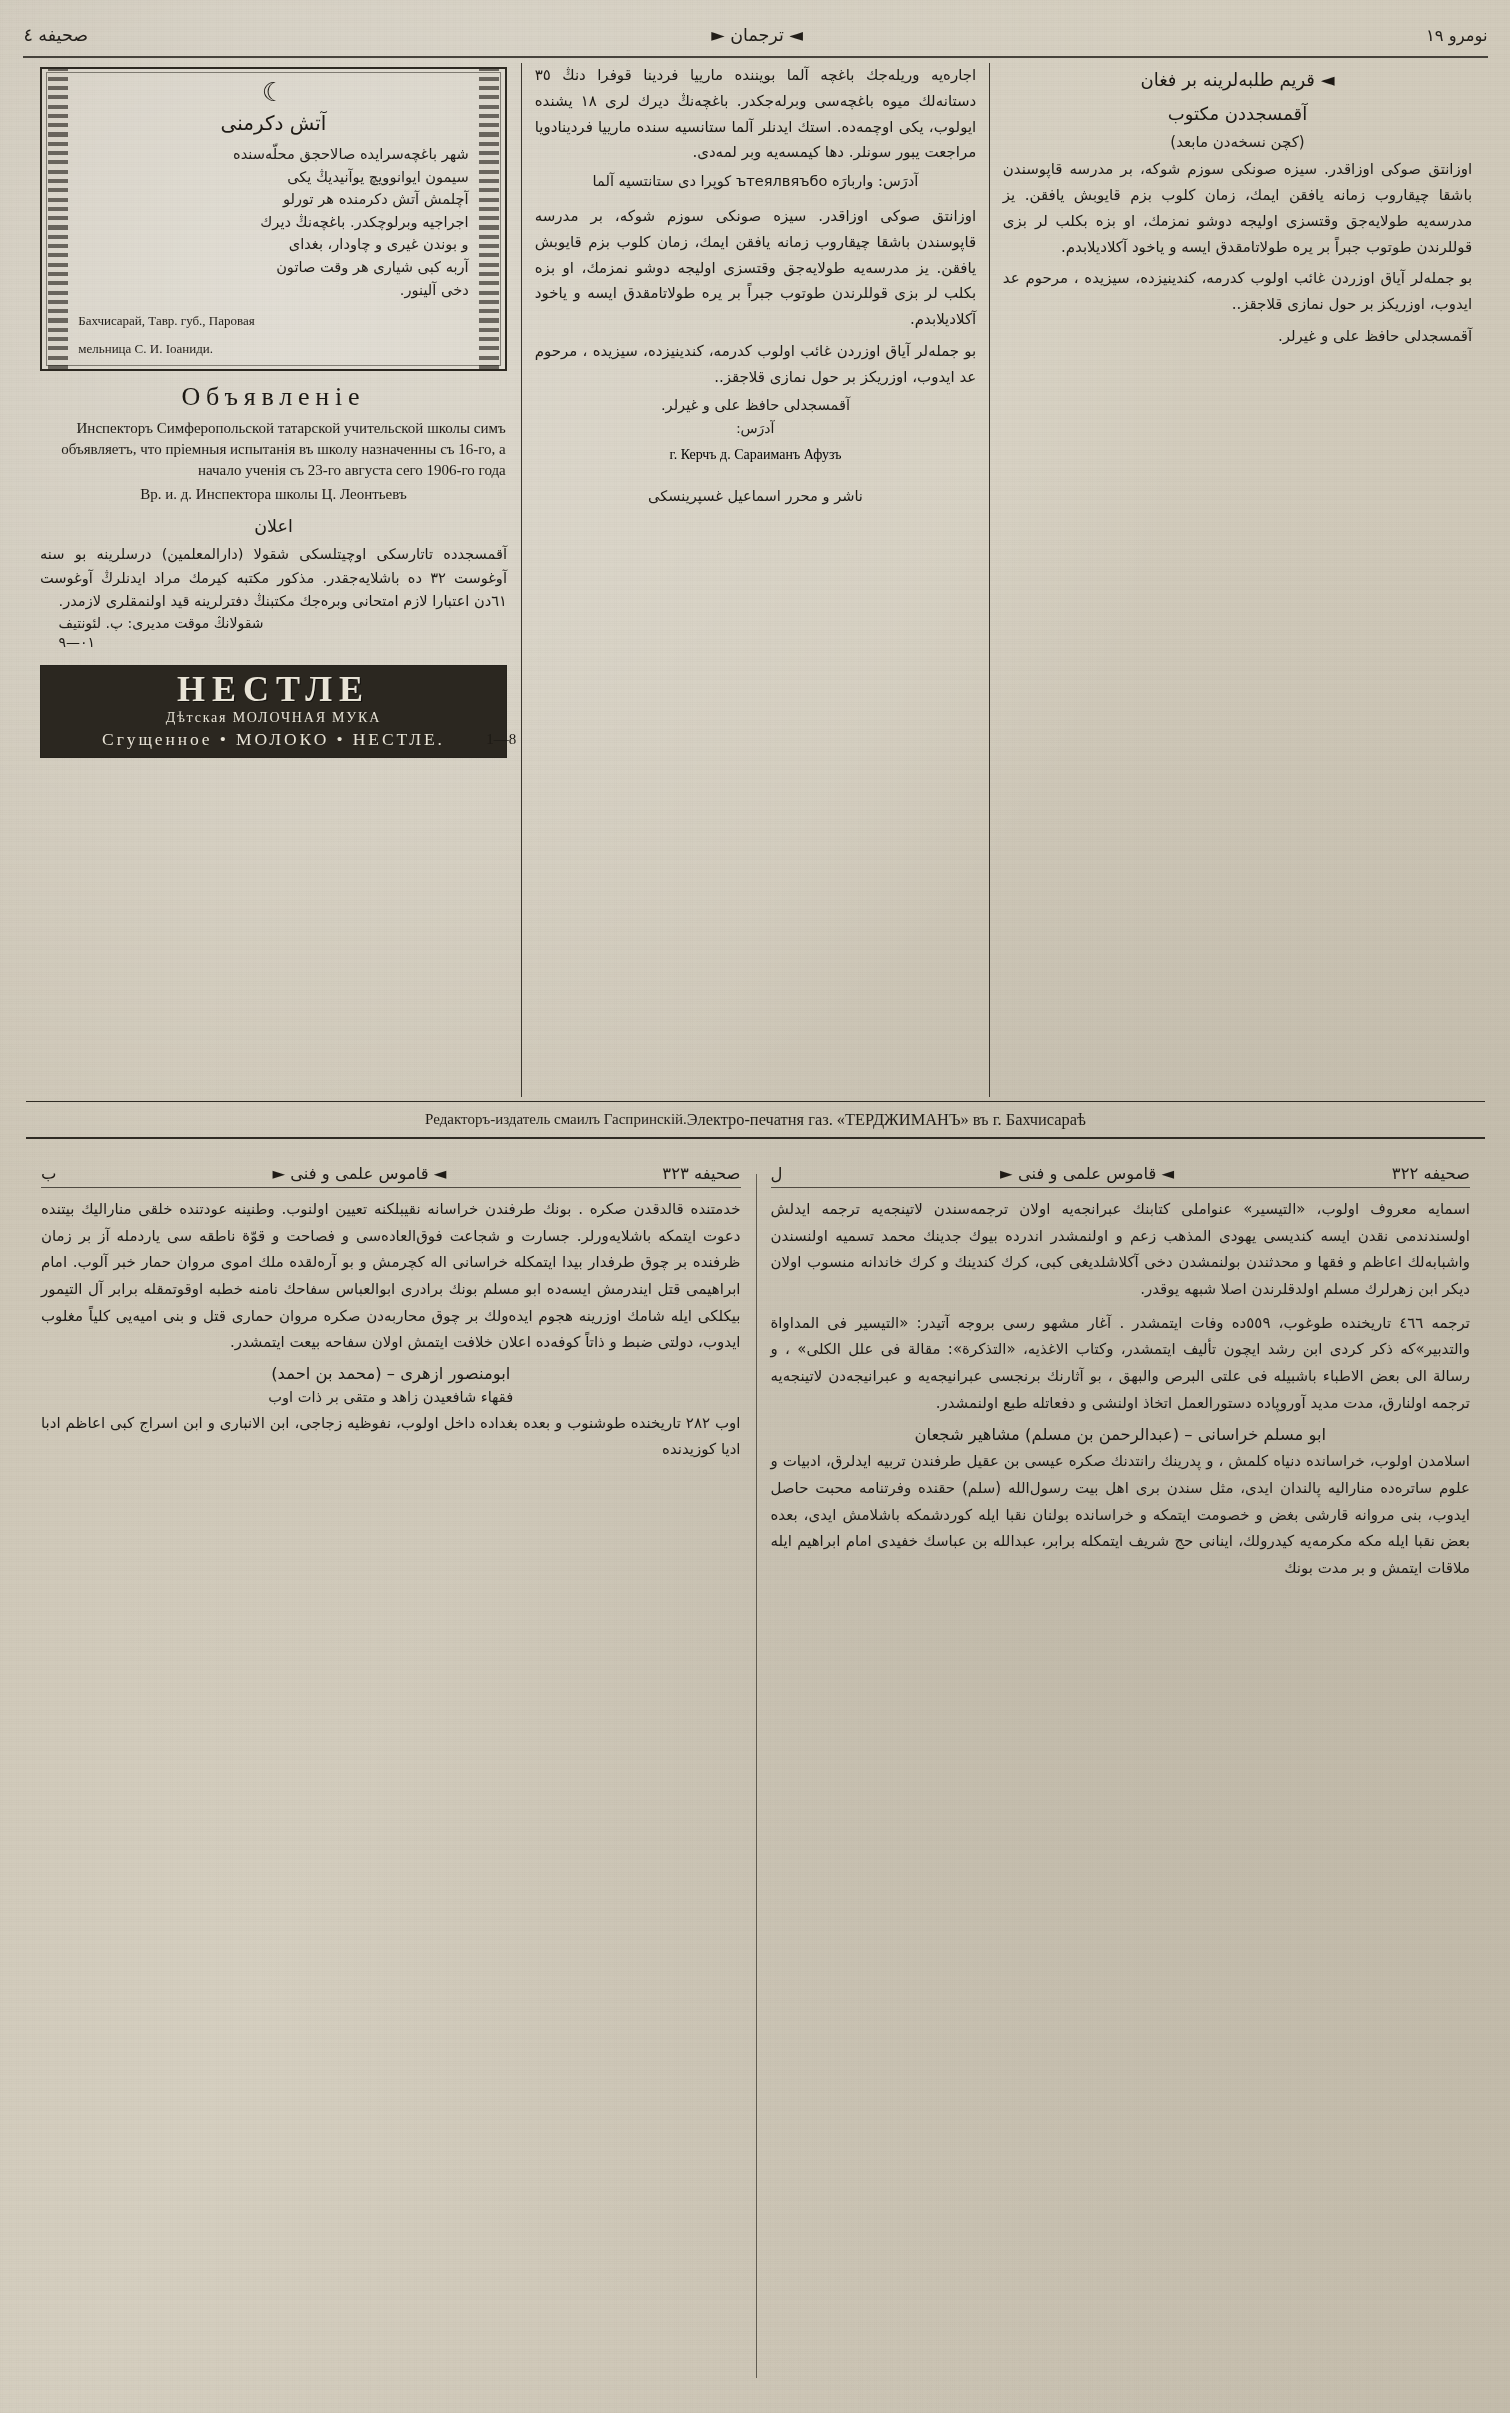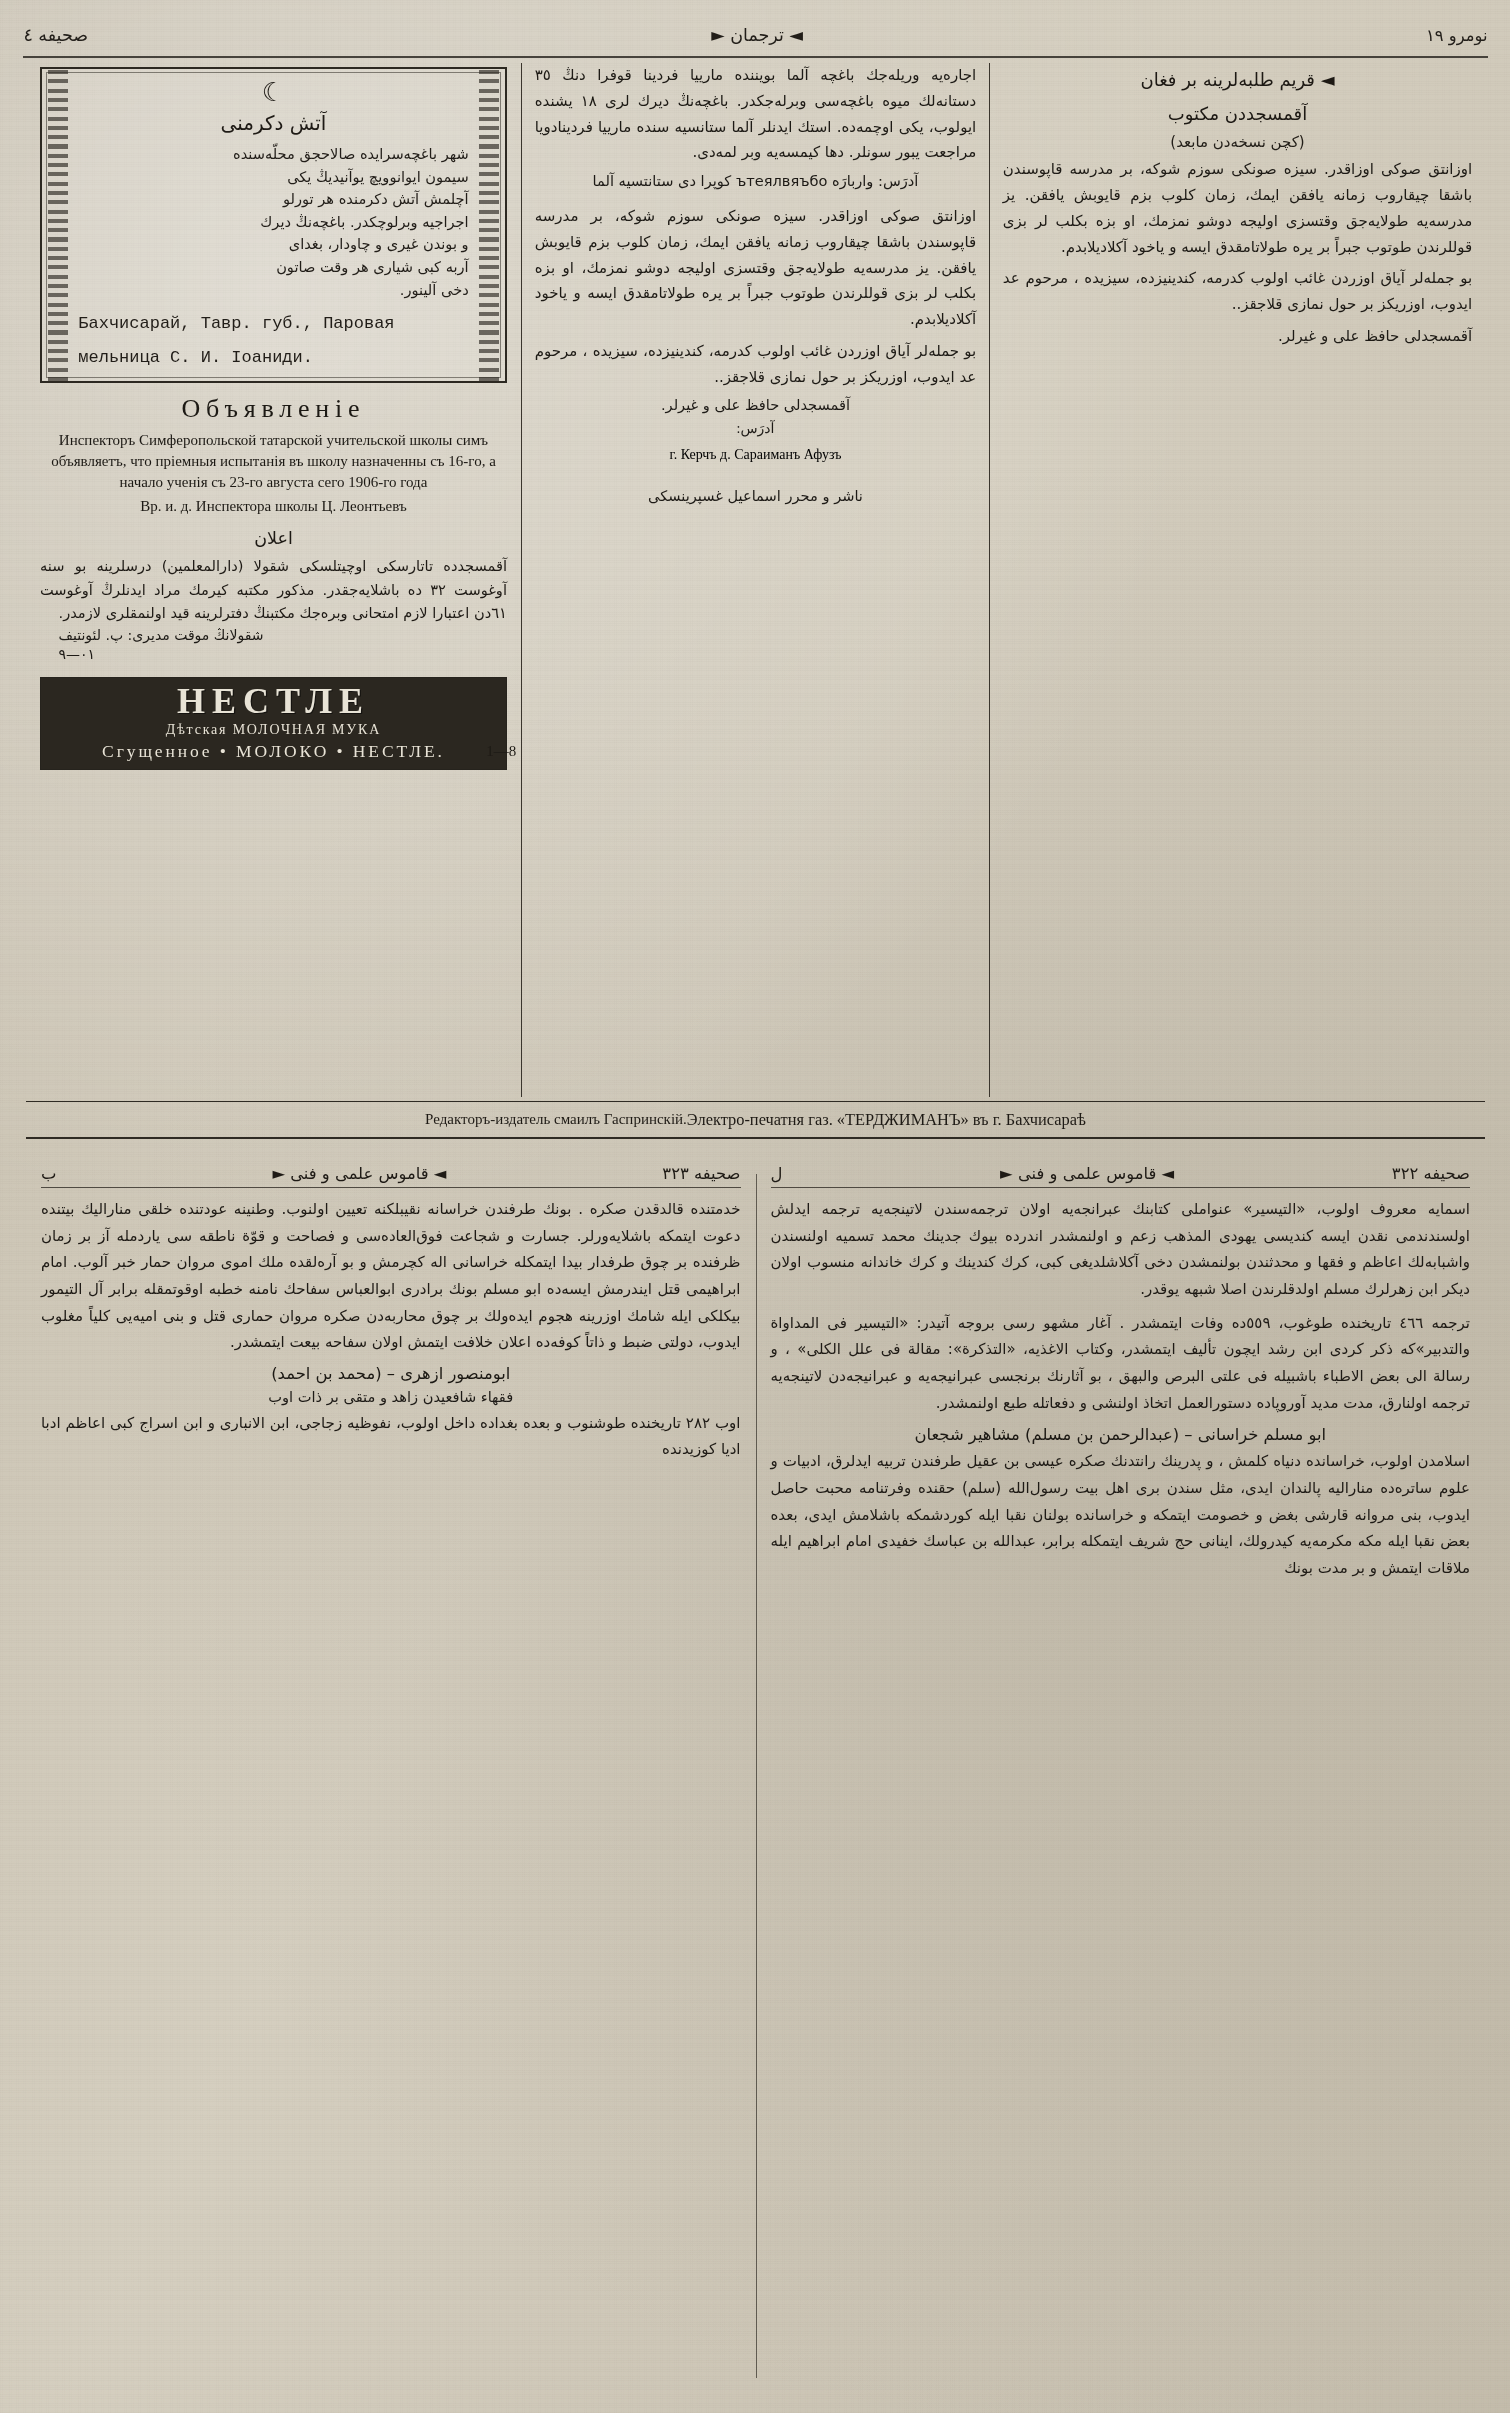--- a/index.html
+++ b/index.html
@@ -139,44 +139,44 @@
   }
   .ad-line {
     font-size: 14.6px;
     direction: rtl;
     color: #211d18;
     line-height: 1.55;
     text-align: right;
   }
   .ad-ru {
     margin-top: 9.3px;
-    font-size: 17px;
+    font-size: 13px;
     direction: ltr;
     text-align: left;
     color: #211d18;
     line-height: 1.5;
-    font-family: Liberation Mono, monospace;
+    font-family: Liberation Serif, serif;
   }
 
   
   .objav {
     margin: 10.5px 4.7px 5.8px 4.7px;
     text-align: center;
     font-family: "Liberation Serif", serif;
     color: #1c1914;
   }
   .objav-title {
     font-size: 26px;
     letter-spacing: 5.8px;
     margin-bottom: 5.8px;
   }
   .objav-body {
     font-size: 15px;
     line-height: 1.42;
-    text-align: center;
+    text-align: right;
   }
   .objav-sign {
     font-size: 15px;
     margin-top: 4.7px;
   }
 
   .ilan-head {
     margin-top: 13px;
     text-align: center;
     font-size: 17.5px;

